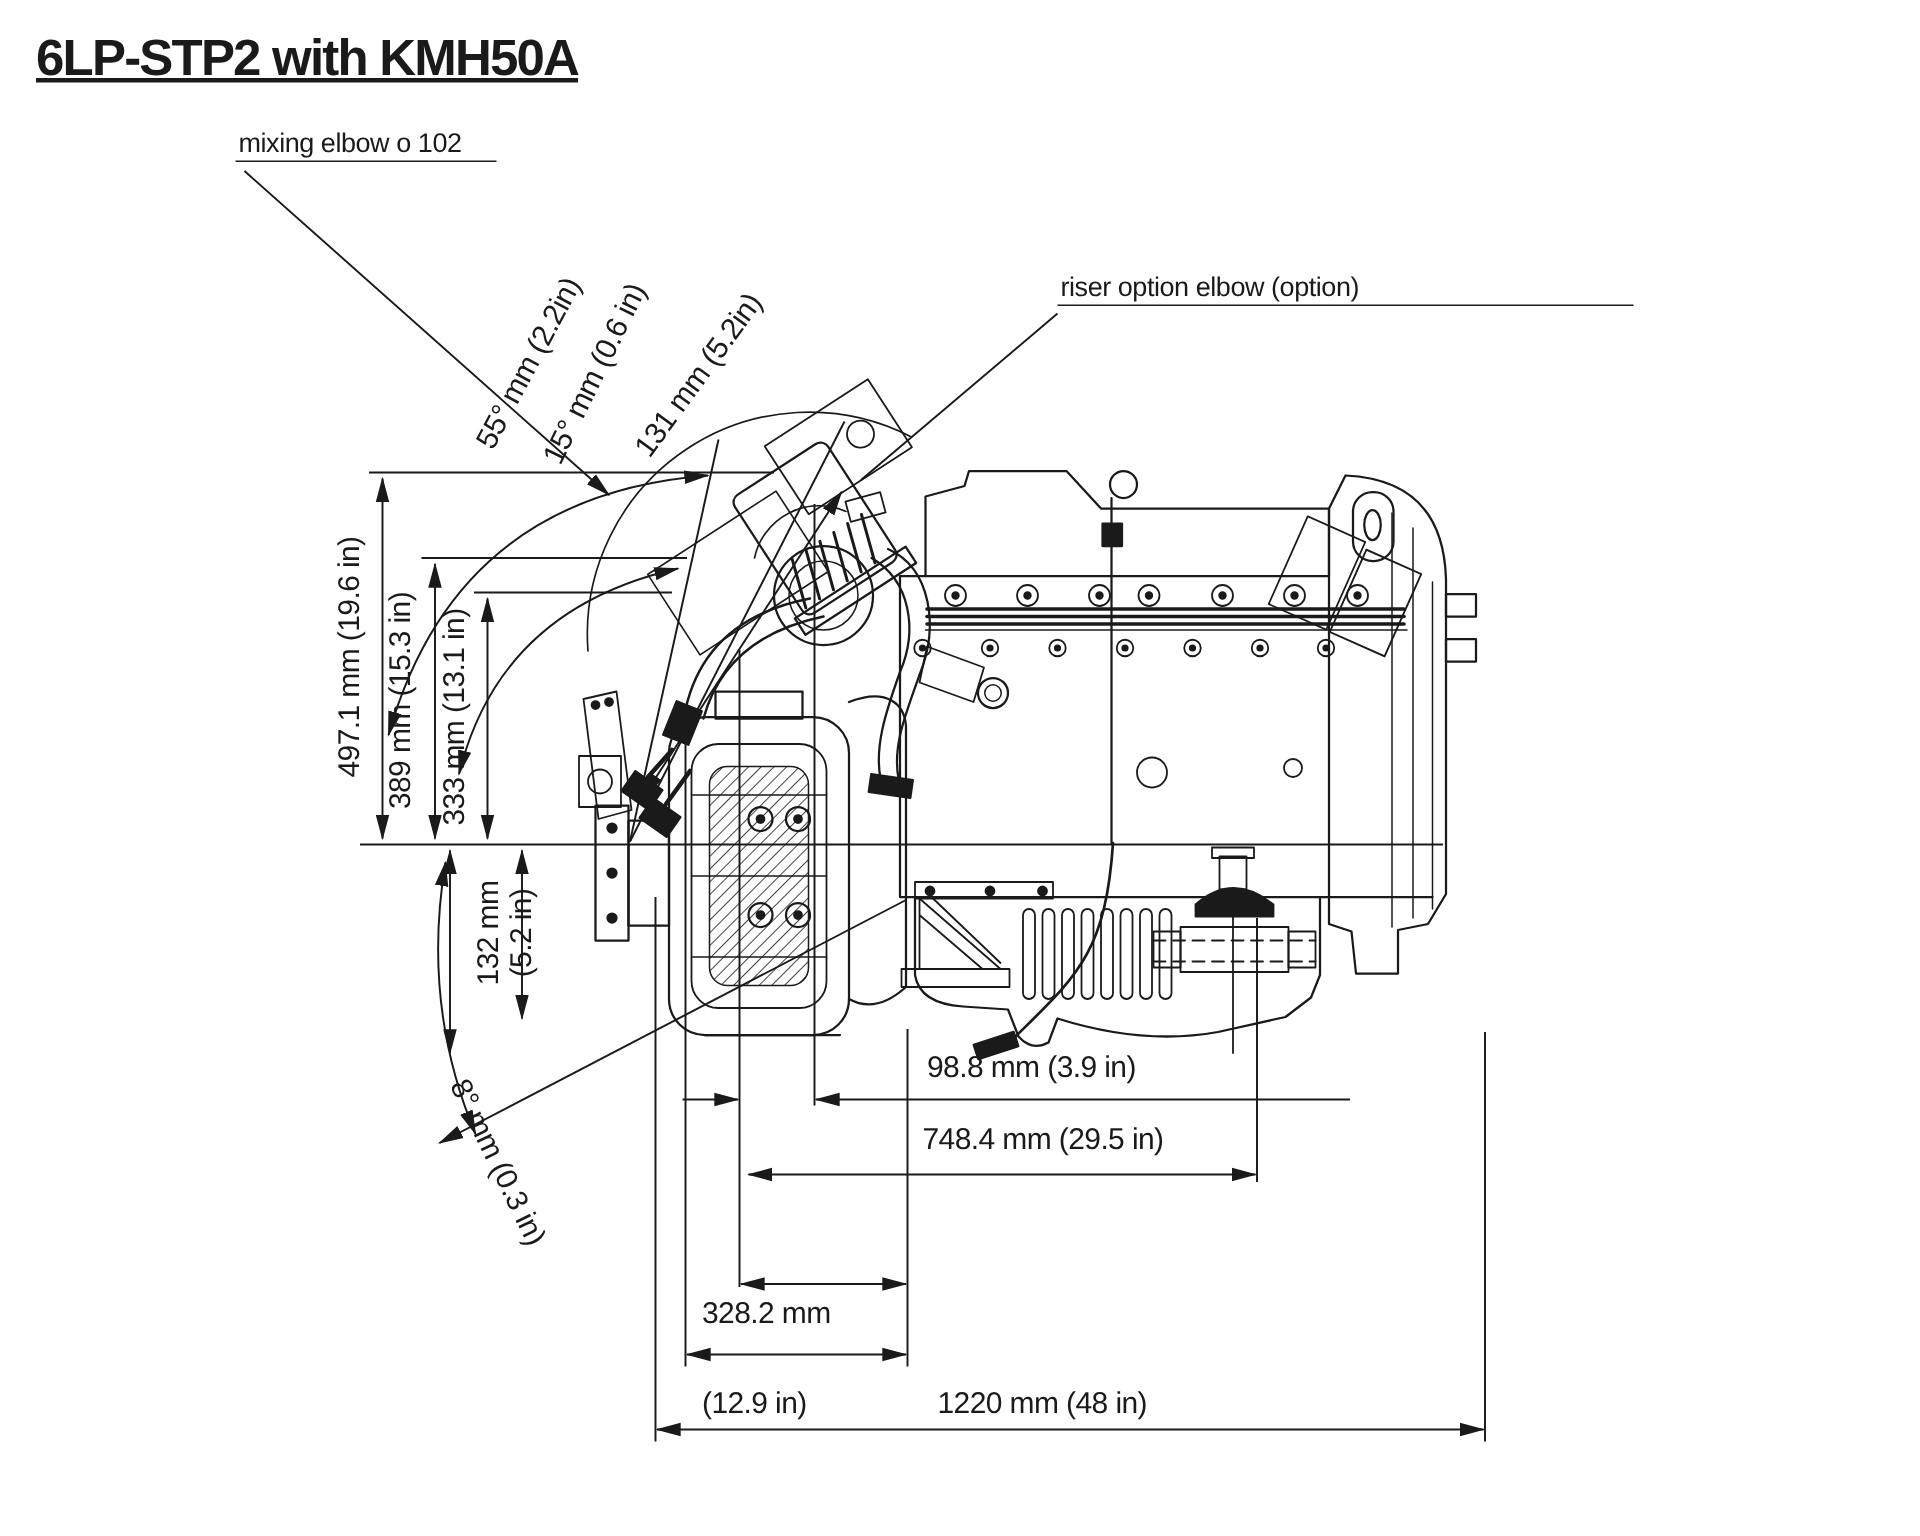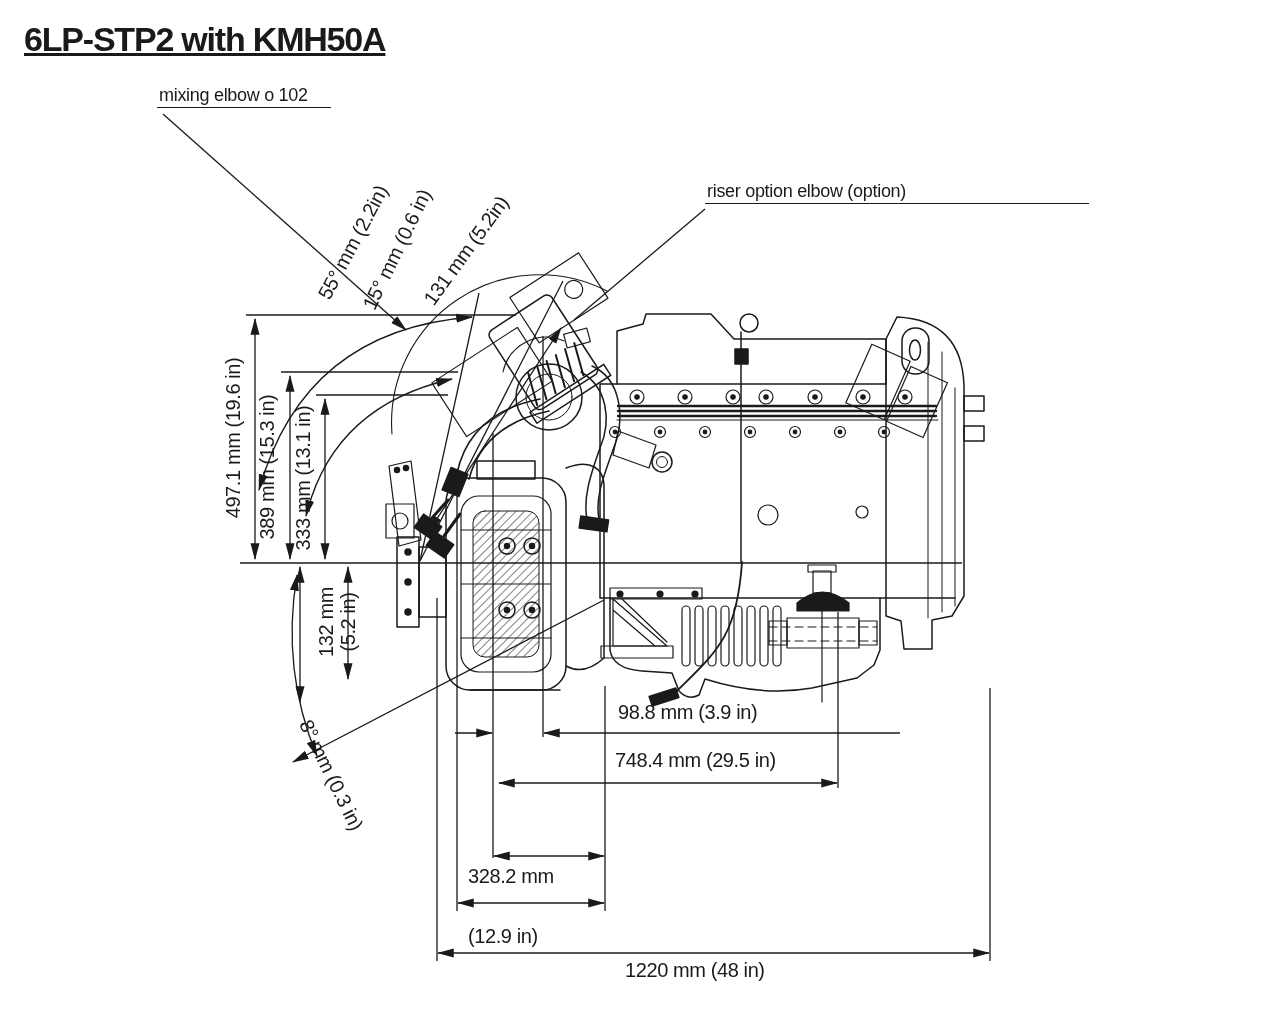--- a/index.html
+++ b/index.html
@@ -273,15 +273,15 @@
   <div class="dim vrot" style="left:172px;top:456px;width:190px;">389 mm (15.3 in)</div>
   <div class="dim vrot" style="left:208px;top:467px;width:190px;">333 mm (13.1 in)</div>
   <div class="dim2 vrot" style="left:281px;top:600px;width:112px;"><span>132 mm</span><br>
     <span>(5.2 in)</span>
   </div>
 
   <div class="dim" style="left:618px;top:701px;">98.8 mm (3.9 in)</div>
   <div class="dim2" style="left:615px;top:749px;width:195px;">748.4 mm (29.5 in)</div>
   <div class="dim2" style="left:468px;top:837px;width:125px;margin-top:28px;">328.2 mm</div>
   <div class="dim2" style="left:468px;top:909px;width:125px;margin-top:16px;">(12.9 in)</div>
-  <div class="dim2" style="left:625px;top:925px;width:160px;margin-top:34px;">1220 mm (48 in)</div>
+  <div class="dim2" style="left:625px;top:925px;width:160px;">1220 mm (48 in)</div>
 
 </div>
 
 </body></html>

